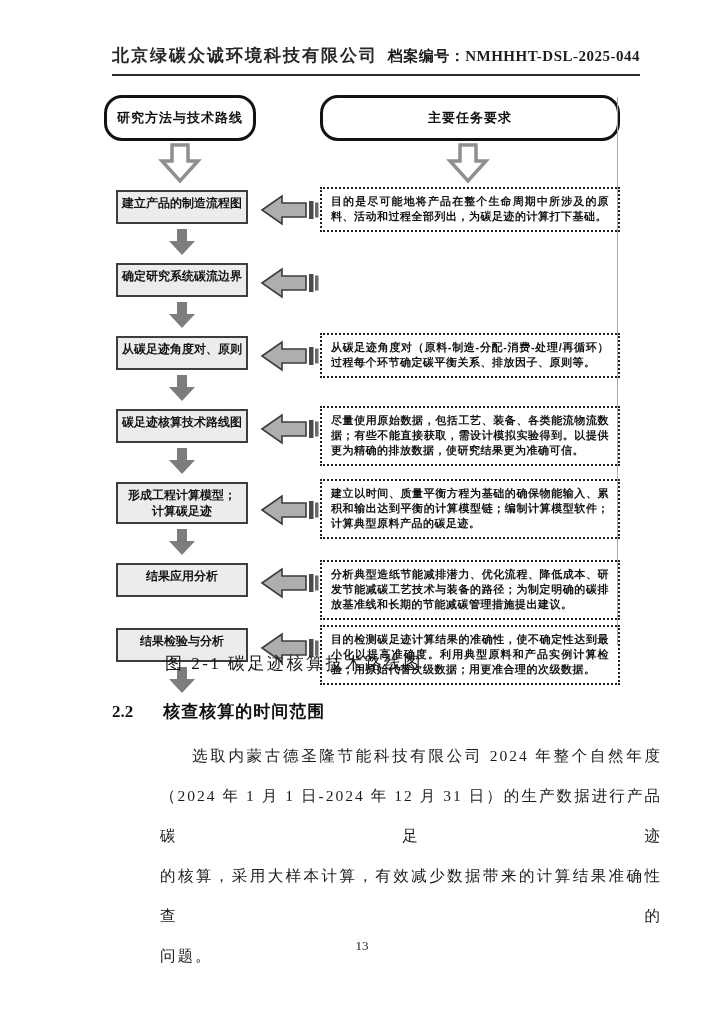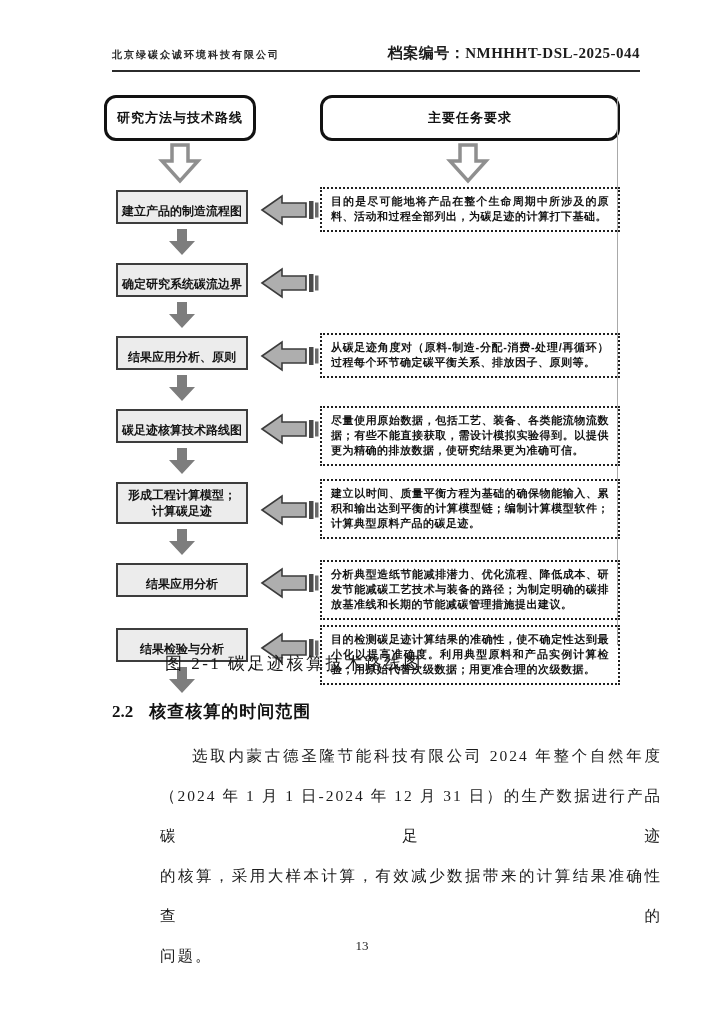--- a/index.html
+++ b/index.html
@@ -15,48 +15,48 @@
   }
 
   
   .header {
     position:absolute; top:44px; left:112px; width:528px;
     display:flex; justify-content:space-between; align-items:baseline;
     border-bottom:2px solid #2b2b2b;
     padding-bottom:7px;
   }
   .header .company {
-    font-size:10px; font-weight:bold; letter-spacing:2px; color:#272727;
+    font-size:17px; font-weight:bold; letter-spacing:2px; color:#272727;
   }
   .header .docnum {
     font-size:15px; font-weight:bold; letter-spacing:0.5px; color:#1d1d1d;
   }
 
   
   .flowchart { position:absolute; top:95px; left:104px; width:516px; }
   .fc-grid { display:grid; grid-template-columns:156px 60px 1fr; }
 
   .title-box {
-    border:3px solid #121212; border-radius:12px; background:#fff;
+    border:3px solid #121212; border-radius:18px; background:#fff;
     height:46px; display:flex; align-items:center; justify-content:center;
     font-family:"Liberation Sans", sans-serif;
     font-weight:bold; font-size:13px; letter-spacing:1px; color:#111;
   }
   .title-left { grid-column:1; width:152px; }
   .title-right { grid-column:3; }
 
   .hollow-row { height:44px; margin-top:2px; }
   .hollow-cell { display:flex; justify-content:center; align-items:flex-start; }
 
   .fc-row { margin-bottom:5px; }
   .left-col { display:flex; flex-direction:column; align-items:center; }
   .step-box {
     width:132px; min-height:34px; margin-top:3px;
     background:#ececec; border:2px solid #3d3d3d;
-    display:flex; flex-direction:column; align-items:center; justify-content:flex-end;
+    display:flex; flex-direction:column; align-items:center; justify-content:flex-start;
     font-family:"Liberation Sans", sans-serif;
     font-weight:bold; font-size:12px; line-height:16px; color:#141414;
     text-align:center; padding:3px 4px;
   }
   .down-arrow { margin-top:5px; }
   .mid-col { display:flex; justify-content:center; align-items:flex-start; }
   .mid-col svg { margin-top:6px; }
   .row-tall .mid-col svg { margin-top:14px; }
   .task-box {
     border:2px dotted #1f1f1f;
@@ -73,21 +73,21 @@
 
   
   .caption {
     position:absolute; top:652px; left:0; width:588px;
     text-align:center; font-size:17px; letter-spacing:2.5px; color:#171717;
   }
   .section-heading {
     position:absolute; top:700px; left:112px;
     font-size:17px; font-weight:bold; letter-spacing:1px; color:#111;
   }
-  .section-heading .sec-num { margin-right:16px; letter-spacing:0; }
+  .section-heading .sec-num { margin-right:30px; letter-spacing:0; }
   .body-text {
     position:absolute; top:736px; left:112px; width:502px;
     font-size:15.5px; color:#1b1b1b; letter-spacing:2px;margin-left:48px;
   }
   .body-line { line-height:40px; white-space:nowrap; }
   .body-line.justify { text-align:justify; text-align-last:justify; white-space:normal; }
   .body-line.indent { padding-left:32px; }
   .page-number {
     position:absolute; top:938px; left:0; width:724px;
     text-align:center; font-size:13px; color:#222;
@@ -176,21 +176,21 @@
       <div class="mid-col">
         <svg width="60" height="34" viewBox="0 0 60 34">
             <use href="#block-left-arrow"></use>
           </svg>
       </div>
     </div>
 
     <div class="fc-grid fc-row">
       <div class="left-col">
         <div class="step-box">
-          <span>结果应用分析、原则</span>
+          <span>从碳足迹角度对、原则</span>
         </div>
         <svg class="down-arrow" width="30" height="26" viewBox="0 0 30 26">
             <use href="#solid-down-arrow"></use>
           </svg>
       </div>
       <div class="mid-col">
         <svg width="60" height="34" viewBox="0 0 60 34">
             <use href="#block-left-arrow"></use>
           </svg>
       </div>

